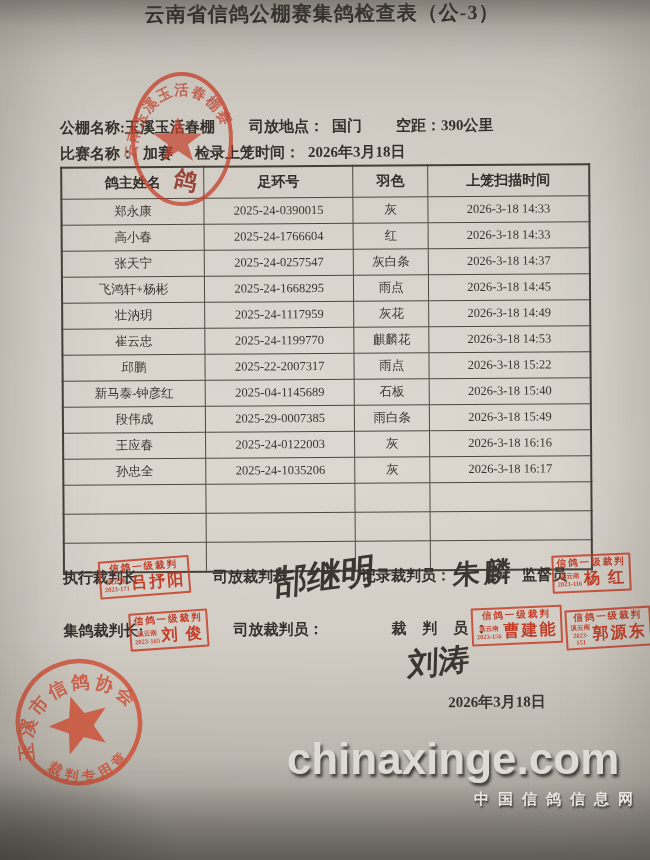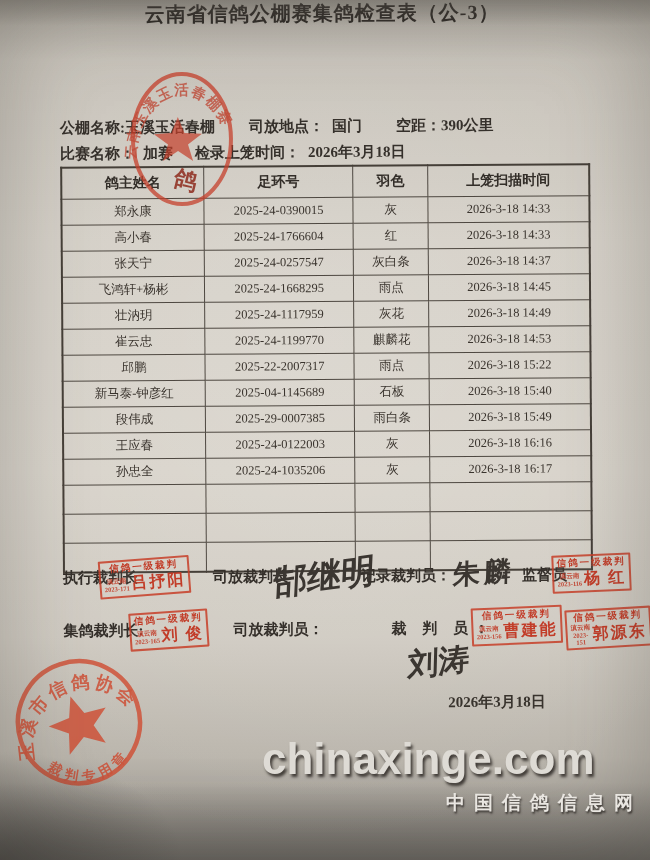--- a/index.html
+++ b/index.html
@@ -46,25 +46,25 @@
     font-weight:bold;opacity:0.9;}
   .rs-name{font-size:16px;font-weight:bold;letter-spacing:2px;white-space:nowrap;}
 
   .round-stamp{position:absolute;z-index:25;opacity:0.88;}
   .seal-char{position:absolute;left:176px;top:164px;z-index:26;font-size:23px;font-weight:bold;
     color:#8e2b1d;transform:rotate(14deg);opacity:0.85;}
 
   .footer-date{position:absolute;left:390px;top:694px;width:210px;text-align:center;
     font-size:15px;font-weight:bold;color:#38332d;}
 
-  .wm-domain{position:absolute;left:262px;top:734px;width:382px;
+  .wm-domain{position:absolute;left:262px;top:734px;width:382px;text-align:center;
     font-family:"Liberation Sans","DejaVu Sans",sans-serif;font-weight:bold;font-size:44px;
     color:#dedbd5;text-shadow:2px 3px 3px rgba(42,38,34,0.85);letter-spacing:0px;z-index:45;}
   .wm-cn{position:absolute;left:340px;top:790px;width:302px;text-align:right;
-    font-family:"Liberation Sans","DejaVu Sans",sans-serif;font-weight:bold;font-size:19px;
+    font-family:"Liberation Sans","DejaVu Sans",sans-serif;font-weight:bold;font-size:15px;
     letter-spacing:9px;color:#e9e6e1;text-shadow:1px 2px 2px rgba(42,38,34,0.85);z-index:45;}
 </style>
 </head>
 <body>
 
 <div class="photo">
   <div class="doc">
 
     <div class="title">云南省信鸽公棚赛集鸽检查表（公-3）</div>
 

